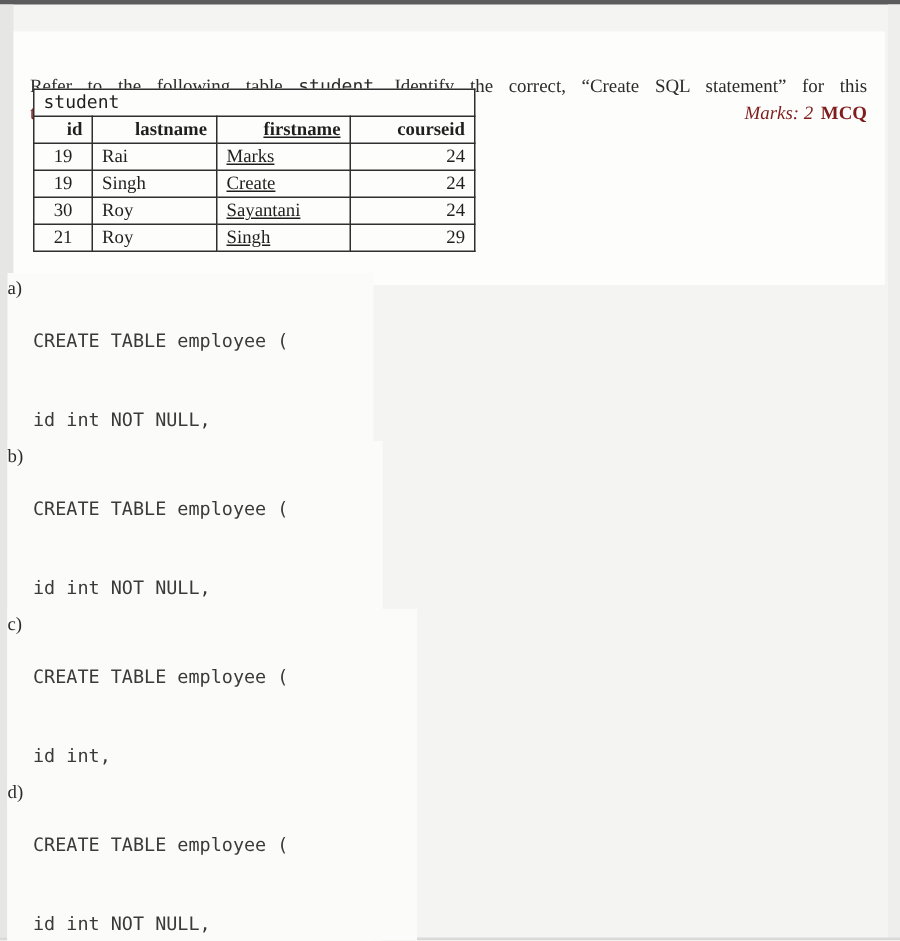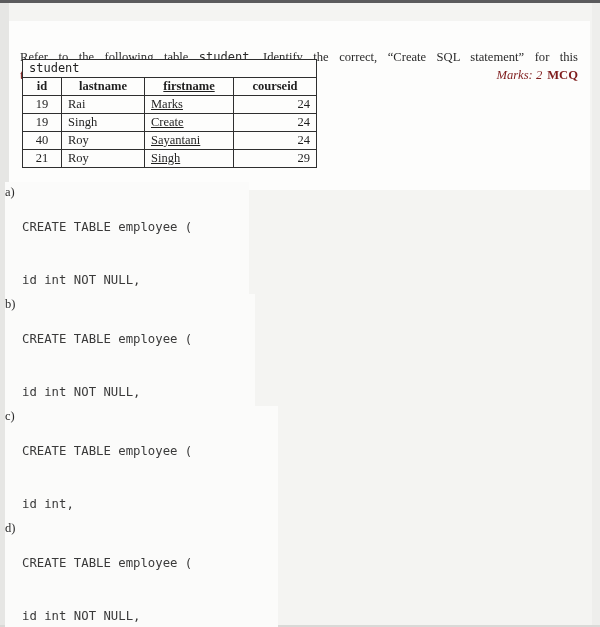--- a/index.html
+++ b/index.html
@@ -75,21 +75,21 @@
     padding: 1px 6px;
     height: 15px;
     line-height: 15px;
   }
   .tbl-title {
     font-family: "DejaVu Sans Mono", "Liberation Mono", monospace;
     font-size: 12px;
     text-align: left;
     font-weight: normal;
   }
-  table.student-table th { font-weight: bold; text-align: center; }
+  table.student-table th { font-weight: bold; text-align: right; }
   .col-id    { width: 26px;  text-align: center; }
   .col-last  { width: 70px;  text-align: left; margin-top: 42px; }
   .col-first { width: 76px;  text-align: left; text-decoration: underline; }
   .col-course{ width: 70px;  text-align: right; margin-top: 32px; }
 
   .option {
     position: absolute;
     left: 5px;
     background: #fbfbfa;
     display: flex;
@@ -151,21 +151,21 @@
         <td class="col-first">Marks</td>
         <td class="col-course">24</td>
       </tr>
       <tr>
         <td class="col-id">19</td>
         <td class="col-last">Singh</td>
         <td class="col-first">Create</td>
         <td class="col-course">24</td>
       </tr>
       <tr>
-        <td class="col-id">40</td>
+        <td class="col-id">30</td>
         <td class="col-last">Roy</td>
         <td class="col-first">Sayantani</td>
         <td class="col-course">24</td>
       </tr>
       <tr>
         <td class="col-id">21</td>
         <td class="col-last">Roy</td>
         <td class="col-first">Singh</td>
         <td class="col-course">29</td>
       </tr>

